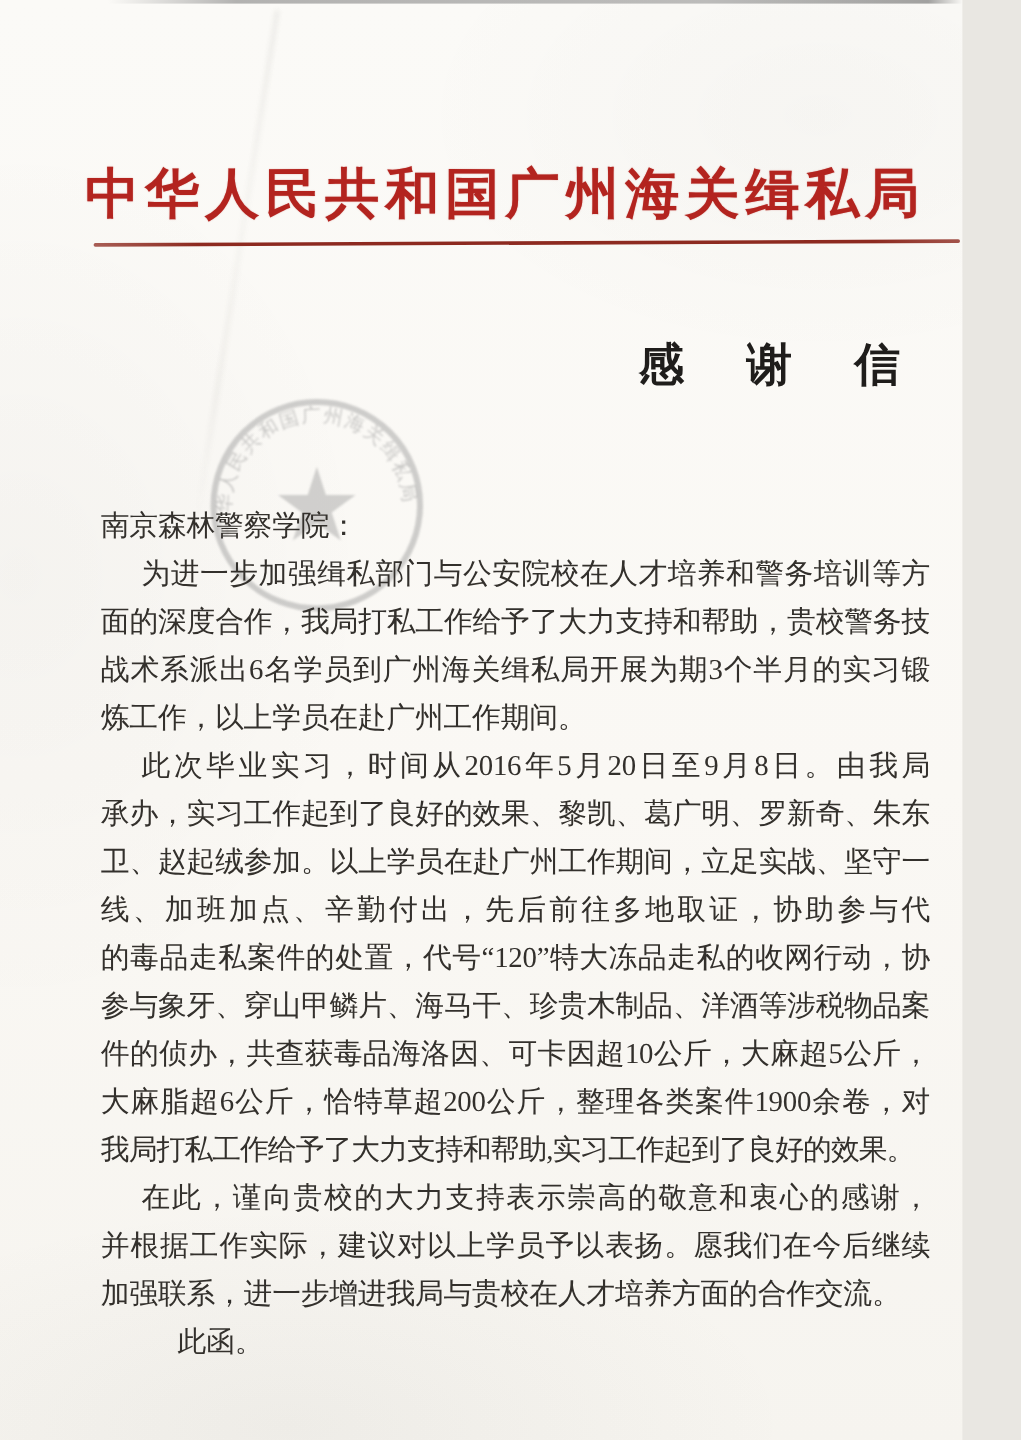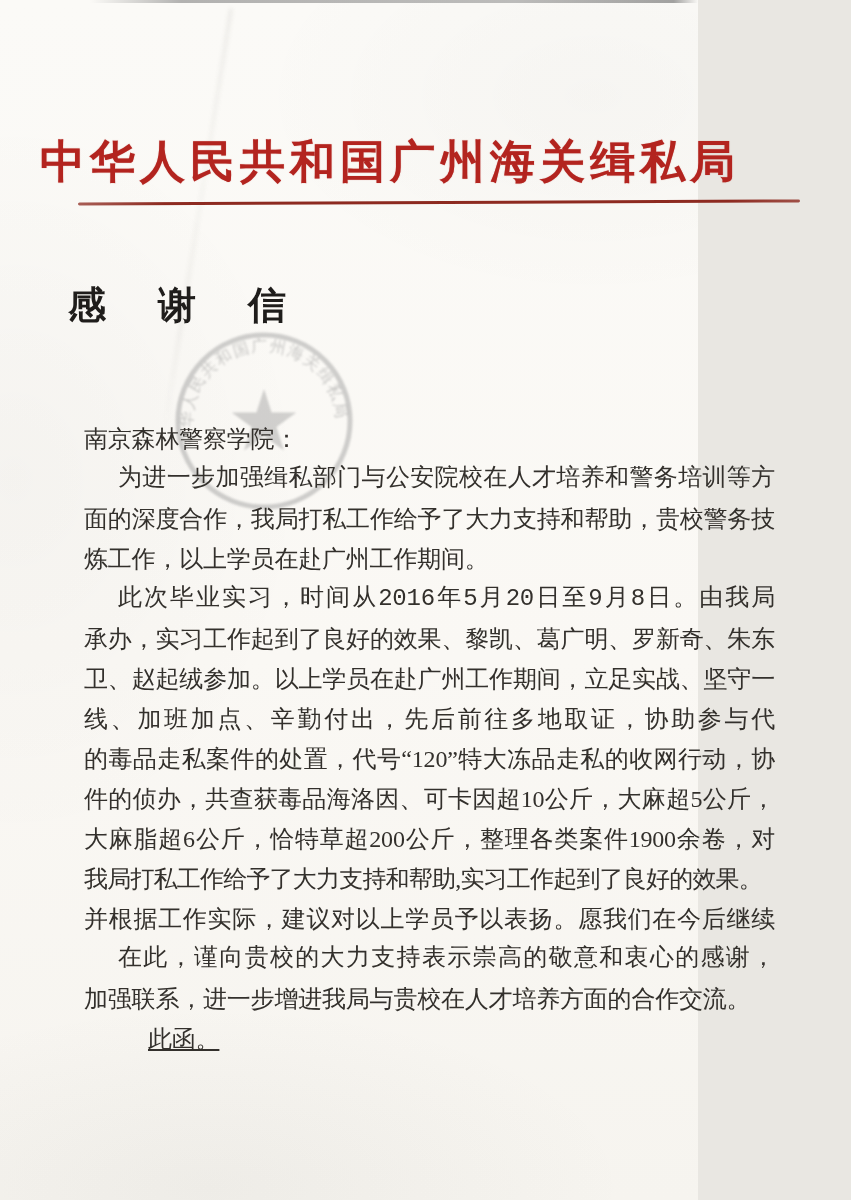--- a/index.html
+++ b/index.html
@@ -2,21 +2,21 @@
 <html style="--header_red: #b3241f; --rule_red: #8d2a20; --ink: #33302c; --ink_dark: #1f1d1b; --seal_gray: #9a9a9a; --paper: #faf8f4;"><head>
 <meta charset="utf-8">
 <style>
   html,body{margin:0;padding:0;}
   body{
     width:851px;height:1200px;overflow:hidden;
     font-family:"Liberation Serif","DejaVu Serif",serif;
     background:#e9e7e2;
   }
   .page{
-    position:relative;width:698px;height:1200px;
+    position:relative;width:802px;height:1200px;
     background:
       radial-gradient(ellipse 500px 300px at 85% 8%, rgba(0,0,0,0.02), transparent 70%),
       radial-gradient(ellipse 600px 260px at 30% 99%, rgba(90,88,82,0.05), transparent 70%),
       radial-gradient(ellipse 400px 500px at 2% 40%, rgba(0,0,0,0.025), transparent 75%),
       linear-gradient(180deg,#fbfaf7 0%,#faf8f4 55%,#f6f4ef 100%);
   }
   .scan-edge{
     position:absolute;top:0;left:90px;right:0;height:3px;opacity:.55;
     background:linear-gradient(90deg,transparent,#777 15%,#8a8a8a 70%,#5a5a5a 96%,transparent);
   }
@@ -33,41 +33,41 @@
     text-shadow:0 0 1px rgba(179,36,31,.55);
     white-space:nowrap;
   }
   .rule{
     position:absolute;top:201px;left:78px;width:722px;height:3px;
     background:linear-gradient(90deg,rgba(141,42,32,.75),var(--rule_red,#8d2a20) 12%,var(--rule_red,#8d2a20) 90%,rgba(141,42,32,.8));
     transform:rotate(-0.25deg);border-radius:2px;
   }
   .title{
     position:absolute;top:281px;left:0;width:100%;box-sizing:border-box;
-    padding-left:68px;text-align:left;
+    padding-left:68px;text-align:right;
     font-size:38px;font-weight:bold;letter-spacing:52px;line-height:48px;
     color:var(--ink_dark,#1f1d1b);white-space:nowrap;
   }
   .seal{
     position:absolute;left:164px;top:321px;width:200px;height:200px;
     opacity:.62;filter:blur(1.1px);pointer-events:none;
   }
   .body{
     position:absolute;top:371px;left:84px;width:691px;
     font-size:24px;line-height:40px;letter-spacing:-0.2px;
     color:var(--ink,#33302c);
     margin-top:48px;
   }
   .line{height:40px;white-space:nowrap;}
   .j{
     white-space:normal;text-align:justify;text-align-last:justify;
     text-justify:inter-character;overflow:hidden;
   }
-  .indent{padding-left:34px;box-sizing:border-box;font-family:Liberation Mono, monospace;}
-  .indent2{padding-left:64px;box-sizing:border-box;text-decoration:underline;}
+  .indent{padding-left:34px;box-sizing:border-box;}
+  .indent2{padding-left:64px;box-sizing:border-box;}
   .tight{letter-spacing:-0.8px;}
 </style>
 </head>
 <body>
 
 <div class="page">
 
   <div class="scan-edge"></div>
   <div class="crease"></div>
 
@@ -87,31 +87,33 @@
         <textPath href="#sealArc" startOffset="2">中华人民共和国广州海关缉私局</textPath>
       </text>
     </svg>
   </div>
 
   <div class="body">
     <div class="line">南京森林警察学院：</div>
 
     <div class="line j indent">为进一步加强缉私部门与公安院校在人才培养和警务培训等方</div>
     <div class="line j">面的深度合作，我局打私工作给予了大力支持和帮助，贵校警务技</div>
+    <div class="line j">战术系派出6名学员到广州海关缉私局开展为期3个半月的实习锻</div>
     <div class="line">炼工作，以上学员在赴广州工作期间。</div>
 
     <div class="line j indent">此次毕业实习，时间从2016年5月20日至9月8日。由我局</div>
     <div class="line j">承办，实习工作起到了良好的效果、黎凯、葛广明、罗新奇、朱东</div>
     <div class="line j">卫、赵起绒参加。以上学员在赴广州工作期间，立足实战、坚守一</div>
     <div class="line j">线、加班加点、辛勤付出，先后前往多地取证，协助参与代号“130”</div>
     <div class="line j">的毒品走私案件的处置，代号“120”特大冻品走私的收网行动，协助</div>
+    <div class="line j">参与象牙、穿山甲鳞片、海马干、珍贵木制品、洋酒等涉税物品案</div>
     <div class="line j">件的侦办，共查获毒品海洛因、可卡因超10公斤，大麻超5公斤，</div>
     <div class="line j">大麻脂超6公斤，恰特草超200公斤，整理各类案件1900余卷，对</div>
     <div class="line tight">我局打私工作给予了大力支持和帮助,实习工作起到了良好的效果。</div>
 
+    <div class="line j indent">在此，谨向贵校的大力支持表示崇高的敬意和衷心的感谢，</div>
     <div class="line j">并根据工作实际，建议对以上学员予以表扬。愿我们在今后继续</div>
-    <div class="line j indent">在此，谨向贵校的大力支持表示崇高的敬意和衷心的感谢，</div>
     <div class="line">加强联系，进一步增进我局与贵校在人才培养方面的合作交流。</div>
 
     <div class="line indent2">此函。</div>
   </div>
 
 </div>
 
 </body></html>

